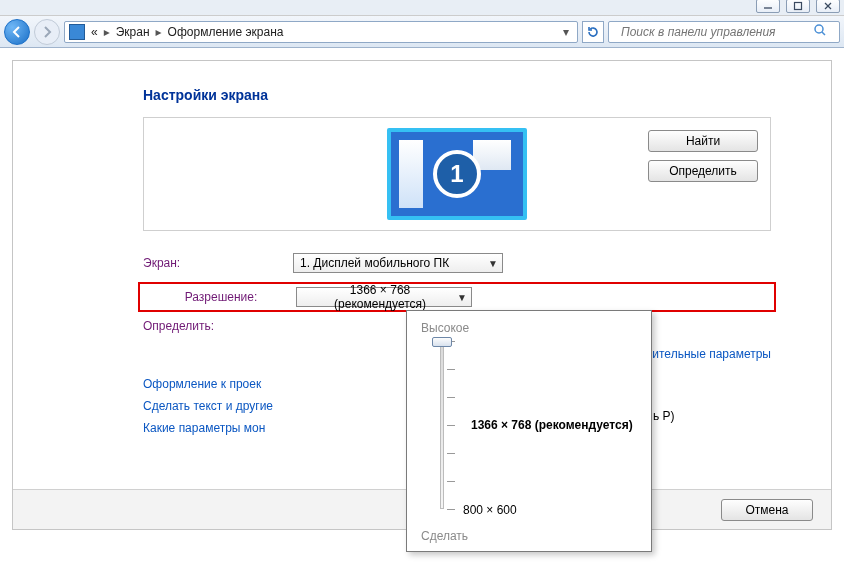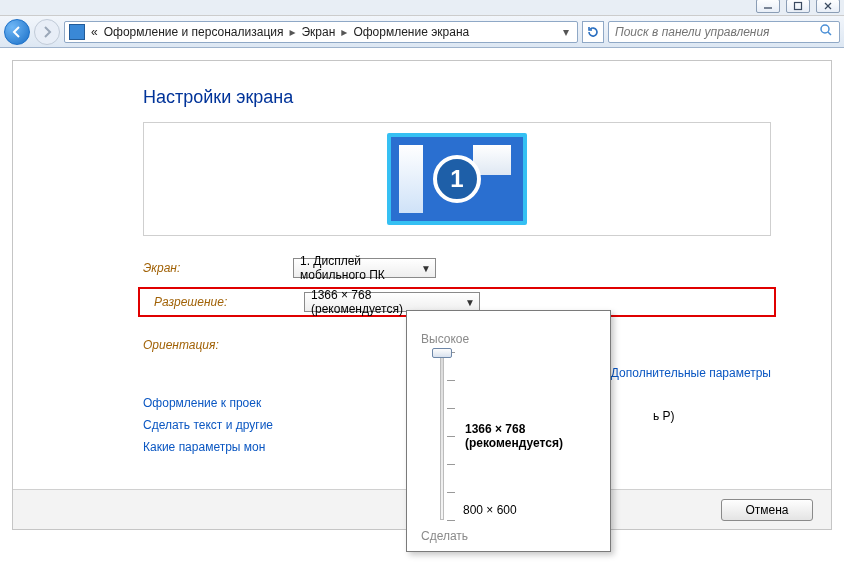--- a/index.html
+++ b/index.html
@@ -16,57 +16,57 @@
   .nav-btn { width: 26px; height: 26px; border-radius: 50%; display:flex; align-items:center; justify-content:center; }
   .nav-back { background: radial-gradient(circle at 30% 30%, #6fb7f6, #1a6fc7); border:1px solid #1a6fc7; }
   .nav-fwd  { background: #e8eef7; border: 1px solid #c1cbd8; }
   .nav-back svg, .nav-fwd svg { width:14px; height:14px; }
   .addr { flex: 1; height: 22px; background: #fff; border: 1px solid #8fa8c6; border-radius: 2px; display: flex; align-items: center; padding: 0 4px; gap: 6px; overflow:hidden; }
   .addr-icon { width:16px; height:16px; background:#3a88d6; border:1px solid #225b98; display:inline-block; flex:none; }
   .crumb { color:#222; white-space:nowrap; }
   .crumb-sep { color:#555; }
   .addr-dd { margin-left:auto; color:#555; padding:0 4px; }
   .refresh-btn { width:22px; height:22px; border:1px solid #8fa8c6; background:#fff; display:flex; align-items:center; justify-content:center; color:#2a6fc0; }
-  .search { width: 232px; height:22px; border:1px solid #8fa8c6; background:#fff; border-radius:2px; display:flex; align-items:center; padding:0 6px; }
+  .search { width: 232px; height:22px; border:1px solid #8fa8c6; background:#fff; border-radius:2px; display:flex; align-items:center; padding:0 12px; }
   .search input { border:none; outline:none; font: inherit; font-style: italic; color:#777; width:100%; background:transparent; }
   .search-icon { color:#4a8fd6; }
 
   
   .frame { margin: 12px; border: 1px solid #c5c5c5; height: 470px; background: #fff; position: relative; }
   .content { padding: 26px 60px 0 130px; position: relative; }
-  .page-title { color:#003399; font-size: 18px; font-weight: normal; margin-bottom: 14px; }
+  .page-title { color:#003399; font-size: 14px; font-weight: bold; margin-bottom: 14px; }
 
   .monitor-row { display:flex; border:1px solid #cfcfcf; padding:10px; position:relative; margin-bottom:22px; }
   .monitor-box { margin:0 auto; }
   .monitor { width:140px; height:92px; border:4px solid #35c0f3; background:#2a6fd0; position:relative; border-radius:2px; display:flex; align-items:center; justify-content:center; }
   .monitor::before { content:""; position:absolute; left:8px; top:8px; bottom:8px; width:24px; background:linear-gradient(#fff,#cfe2f8); }
   .monitor::after { content:""; position:absolute; right:12px; top:8px; width:38px; height:30px; background:linear-gradient(#fff,#dfe8f3); }
   .monitor-num { width:48px; height:48px; border-radius:50%; background:#1e5fa8; border:4px solid #fff; color:#fff; font-size:24px; font-weight:bold; display:flex; align-items:center; justify-content:center; z-index:1; }
   .side-btns { position:absolute; right:12px; top:12px; display:flex; flex-direction:column; gap:8px; }
   .w7-btn { width:110px; height:22px; border:1px solid #8a8a8a; border-radius:3px; background:linear-gradient(#fefefe,#e4e4e4); font:inherit; cursor:pointer; }
   .w7-btn:disabled { color:#9a9a9a; }
   .w7-btn.narrow { width:92px; }
 
   .form-row { display:flex; align-items:center; margin-bottom:14px; }
-  .form-row .lbl { width:150px; color:#a16207;font-style:italic; }
+  .form-row .lbl { width:150px; color:#701a75; }
   .select { height:20px; border:1px solid #8a8a8a; background:linear-gradient(#fff,#eee); display:flex; align-items:center; padding:0 4px 0 6px; font:inherit; cursor:pointer; }
   .select .sel-dd { margin-left:auto; font-size:10px; color:#333; }
-  .sel-display { width:143px; }
+  .sel-display { width:210px; }
   .sel-res { width:176px; }
-  .highlight-row { border:2px solid #e00000; padding:3px 14px; margin:-5px -5px 21px -5px; }
+  .highlight-row { border:2px solid #e00000; padding:3px 6px; margin:-5px -5px 7px -5px;text-align:center; }
 
   .link { color:#0b57c2; cursor:pointer; text-decoration:none; display:inline-block; }
   .adv-row { text-align:right; margin:4px 0 16px 0; }
   .links-col { display:flex; flex-direction:column; gap:8px; }
 
   
   .bottom-bar { position:absolute; left:0; right:0; bottom:0; height:40px; border-top:1px solid #d0d0d0; background:#f3f3f3; display:flex; align-items:center; justify-content:flex-end; gap:8px; padding-right:18px; }
 
   
-  .popup { position:absolute; left:406px; top:310px; width:205px; height:242px; background:#fff; border:1px solid #7a7a7a; box-shadow: 3px 3px 6px rgba(0,0,0,.22); padding:21px 12px 8px 14px; z-index:10; }
+  .popup { position:absolute; left:406px; top:310px; width:246px; height:242px; background:#fff; border:1px solid #7a7a7a; box-shadow: 3px 3px 6px rgba(0,0,0,.22); padding:10px 12px 8px 14px; z-index:10; }
   .popup .p-top { color:#8a8a8a; margin-bottom:6px; }
   .popup .p-row { display:flex; align-items:center; gap:12px; margin-bottom:4px; }
   .slider-wrap { position:relative; width:34px; height:168px; margin-left:4px; }
   .slider-track { position:absolute; left:15px; top:0; width:4px; height:168px; background:linear-gradient(#dadada,#f5f5f5); border:1px solid #bcbcbc; }
   .tick { position:absolute; left:22px; width:8px; height:1px; background:#999; }
   .thumb { position:absolute; left:7px; top:-4px; width:20px; height:10px; background:linear-gradient(#fdfdfd,#d9e2ee); border:1px solid #6d87a8; border-radius:2px; }
   .p-sel { font-weight:bold; }
   .p-min { position:absolute; left:56px; bottom:34px; color:#000; }
   .p-bot { color:#8a8a8a; position:absolute; left:14px; bottom:8px; }
 
@@ -104,21 +104,20 @@
       </svg>
   </div>
   <div class="nav-btn nav-fwd">
     <svg viewBox="0 0 14 14">
         <path d="M5 2 L10 7 L5 12" fill="none" stroke="#9aa7b8" stroke-width="2"></path>
       </svg>
   </div>
   <div class="addr">
     <span class="addr-icon"></span>
     <span class="crumb">«</span>
-    <span class="crumb">Оформление и персонализация</span>
     <span class="crumb-sep">▸</span>
     <span class="crumb">Экран</span>
     <span class="crumb-sep">▸</span>
     <span class="crumb">Оформление экрана</span>
     <span class="addr-dd">▾</span>
   </div>
   <div class="refresh-btn">
     <svg viewBox="0 0 14 14" width="14" height="14">
         <path d="M3 7a4 4 0 1 0 1.2-2.8" fill="none" stroke="#2a6fc0" stroke-width="1.6"></path>
         <path d="M3 2v3h3" fill="none" stroke="#2a6fc0" stroke-width="1.6"></path>
@@ -138,40 +137,44 @@
 <div class="frame">
   <div class="content">
     <div class="page-title">Настройки экрана</div>
 
     <div class="monitor-row">
       <div class="monitor-box">
         <div class="monitor">
           <div class="monitor-num">1</div>
         </div>
       </div>
+      <div class="side-btns">
+        <button class="w7-btn">Найти</button>
+        <button class="w7-btn">Определить</button>
+      </div>
     </div>
 
     <div class="form-row">
       <span class="lbl">Экран:</span>
       <div class="select sel-display">
         <span>1. Дисплей мобильного ПК</span>
         <span class="sel-dd">▼</span>
       </div>
     </div>
 
     <div class="form-row highlight-row">
       <span class="lbl">Разрешение:</span>
       <div class="select sel-res">
         <span>1366 × 768 (рекомендуется)</span>
         <span class="sel-dd">▼</span>
       </div>
     </div>
 
     <div class="form-row">
-      <span class="lbl">Ориентация:</span>
+      <span class="lbl">Определить:</span>
     </div>
 
     <div class="adv-row">
       <a class="link">Дополнительные параметры</a>
     </div>
 
     <div class="links-col">
       <span>
         <a class="link">Оформление к проек</a>
       </span>

